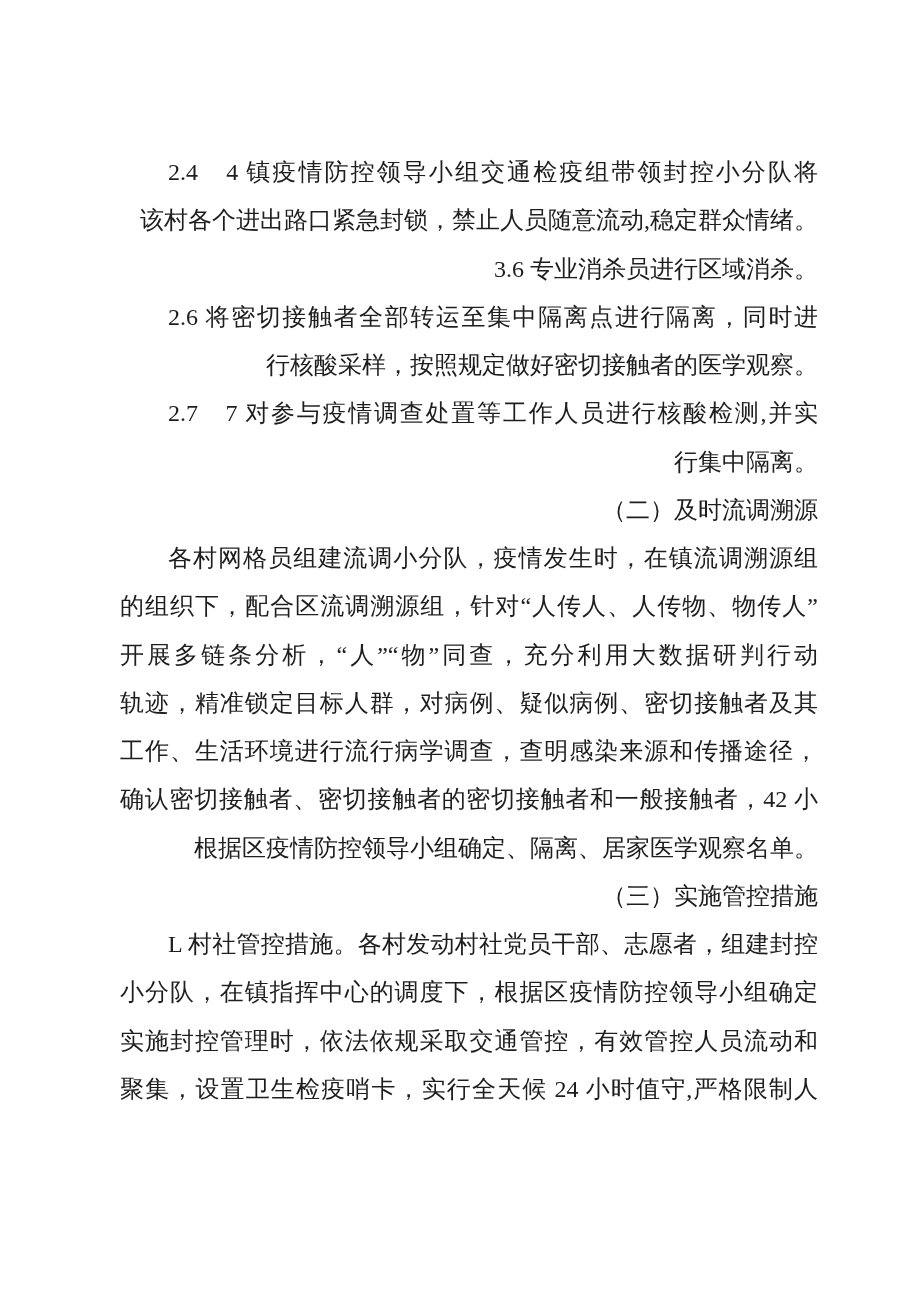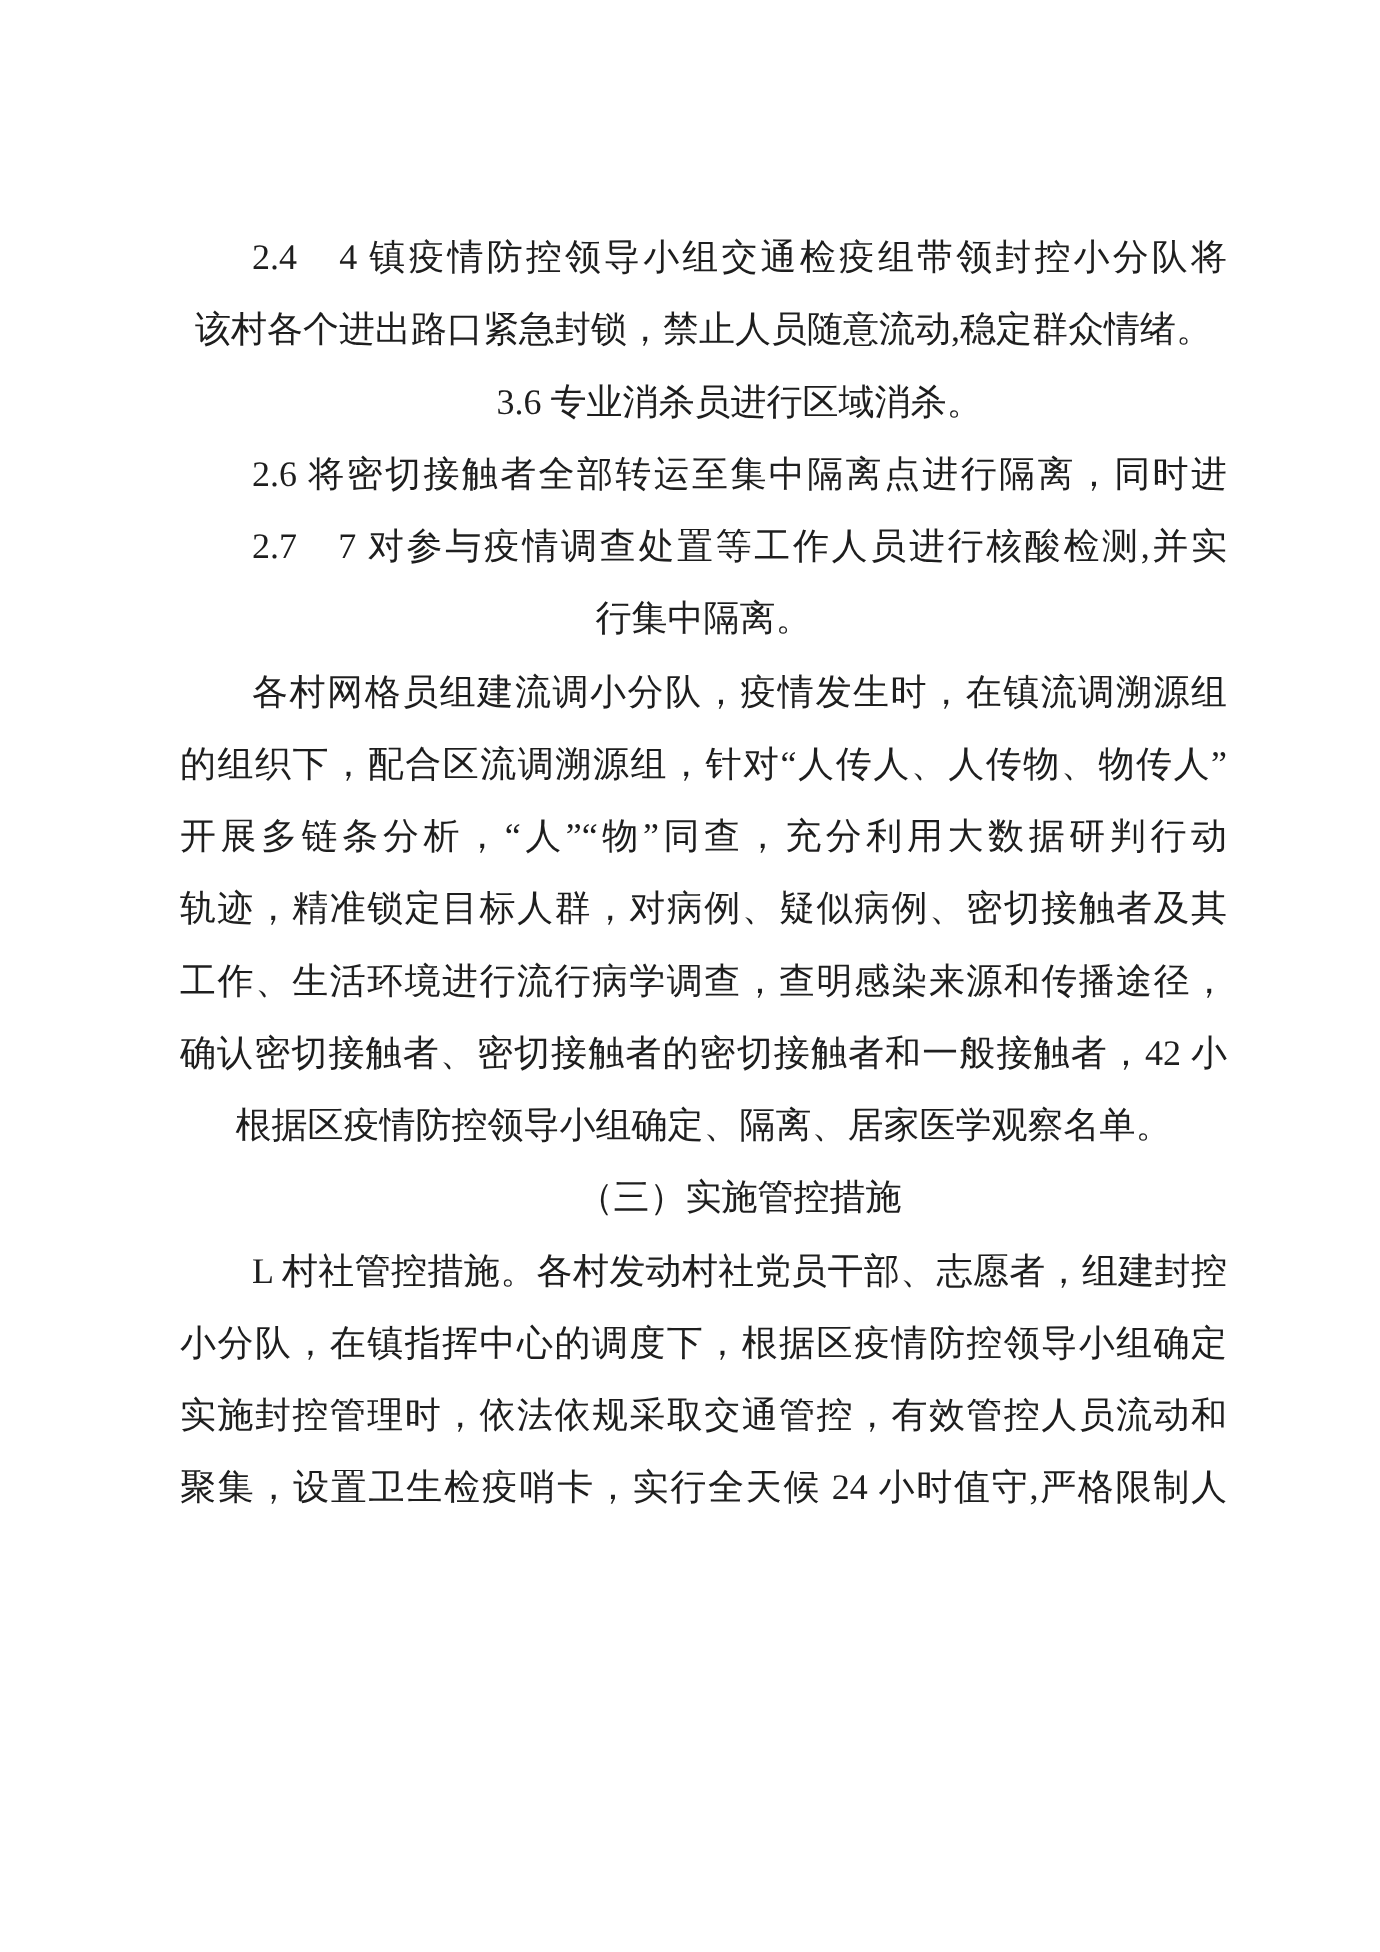--- a/index.html
+++ b/index.html
@@ -20,42 +20,44 @@
   }
   .doc-body {
     width: 698px;
   }
   .ln {
     height: 48.25px;
     line-height: 48.25px;
     font-size: 24px;
     white-space: nowrap;
     overflow: hidden;
-    text-align: center;
+    text-align: right;
   }
   .ln.ind {
     text-indent: 2em;
   }
   .ln.just {
     text-align: justify;
     text-align-last: justify;
     text-justify: inter-character;
   }
 </style>
 </head>
 <body>
 
 <div class="page">
   <div class="doc-body">
     <div class="ln ind just">2.4　4 镇疫情防控领导小组交通检疫组带领封控小分队将</div>
     <div class="ln">该村各个进出路口紧急封锁，禁止人员随意流动,稳定群众情绪。</div>
     <div class="ln ind">3.6 专业消杀员进行区域消杀。</div>
     <div class="ln ind just">2.6 将密切接触者全部转运至集中隔离点进行隔离，同时进</div>
+    <div class="ln">行核酸采样，按照规定做好密切接触者的医学观察。</div>
     <div class="ln ind just">2.7　7 对参与疫情调查处置等工作人员进行核酸检测,并实</div>
     <div class="ln">行集中隔离。</div>
+    <div class="ln ind">（二）及时流调溯源</div>
     <div class="ln ind just">各村网格员组建流调小分队，疫情发生时，在镇流调溯源组</div>
     <div class="ln just">的组织下，配合区流调溯源组，针对“人传人、人传物、物传人”</div>
     <div class="ln just">开展多链条分析，“人”“物”同查，充分利用大数据研判行动</div>
     <div class="ln just">轨迹，精准锁定目标人群，对病例、疑似病例、密切接触者及其</div>
     <div class="ln just">工作、生活环境进行流行病学调查，查明感染来源和传播途径，</div>
     <div class="ln just">确认密切接触者、密切接触者的密切接触者和一般接触者，42 小</div>
     <div class="ln">根据区疫情防控领导小组确定、隔离、居家医学观察名单。</div>
     <div class="ln ind">（三）实施管控措施</div>
     <div class="ln ind just">L 村社管控措施。各村发动村社党员干部、志愿者，组建封控</div>
     <div class="ln just">小分队，在镇指挥中心的调度下，根据区疫情防控领导小组确定</div>

